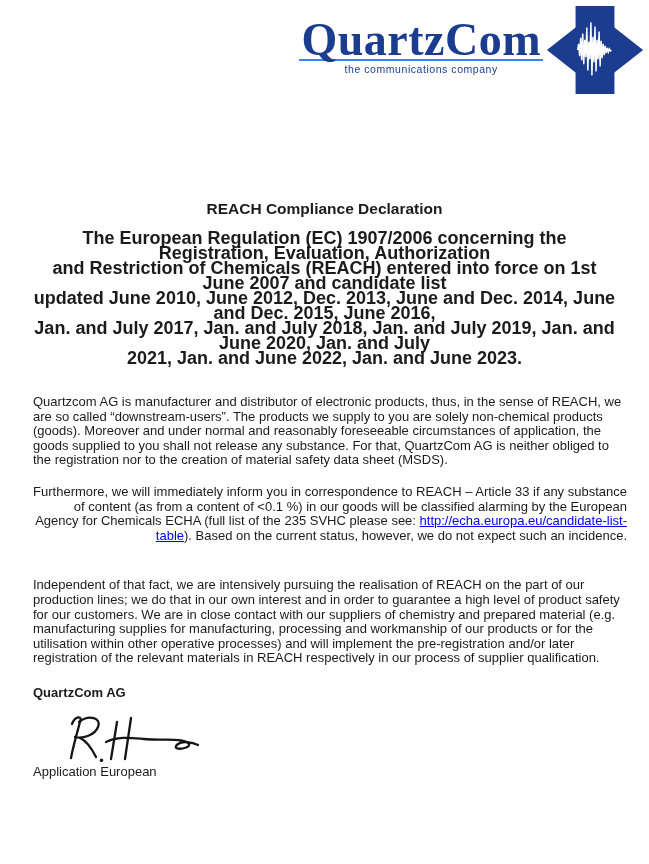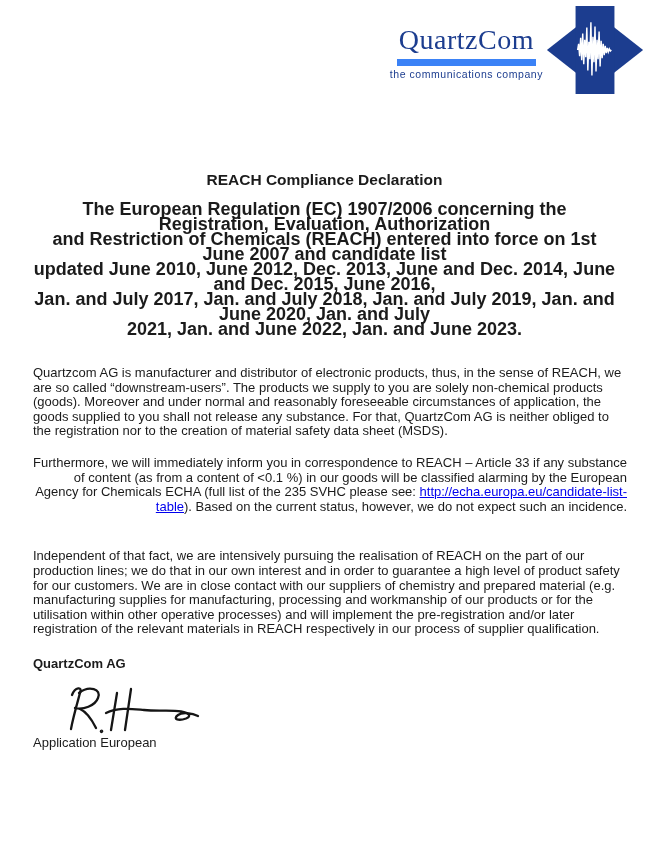--- a/index.html
+++ b/index.html
@@ -17,41 +17,42 @@
   .letterhead {
     display: flex;
     justify-content: flex-end;
     align-items: flex-start;
     padding: 6px 4px 0 0;
   }
   .logo { display: flex; align-items: flex-start; }
   .logo-textblock { margin-top: 16px; text-align: center; }
   .logo-wordmark {
     font-family: "Liberation Serif", serif;
-    font-size: 28px;
+    font-size: 46px;
     line-height: 36px;
     color: #1c3d8f;
     letter-spacing: 0.5px;
-    border-bottom: 7px solid #3b82f6;
+    border-bottom: 2px solid #3b82f6;
     padding: 0 2px 1px 2px;
     display: inline-block;
+    font-weight: bold;
   }
   .logo-tagline {
     font-size: 10.5px;
     letter-spacing: 0.55px;
     color: #1c3d8f;
     margin-top: 2px;
     white-space: nowrap;
   }
   .logo-icon { display: block; margin-left: 2px; }
   
   .date-line { margin: 12px 0 0 337px; font-size: 13px; line-height: 15px; }
   
   .doc-title {
-    margin: 77px 0 0 0;
+    margin: 106px 0 0 0;
     text-align: center;
     font-size: 15.5px;
     font-weight: bold;
     line-height: 18px;
   }
   .intro {
     margin: 13px 33px 0 33px;
     text-align: center;
     font-weight: bold;
     font-size: 18px;

